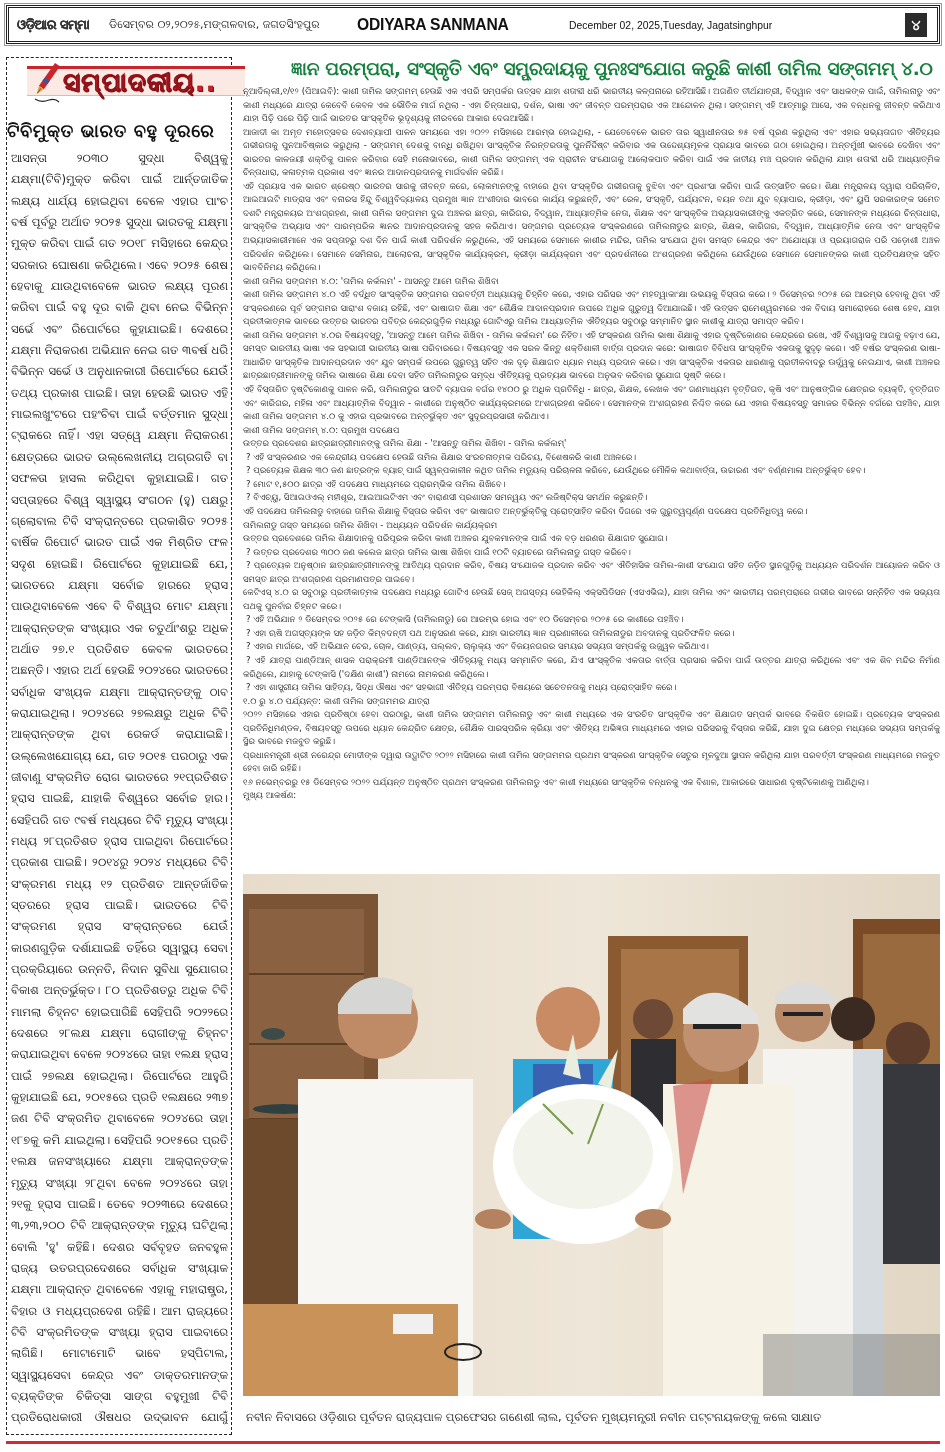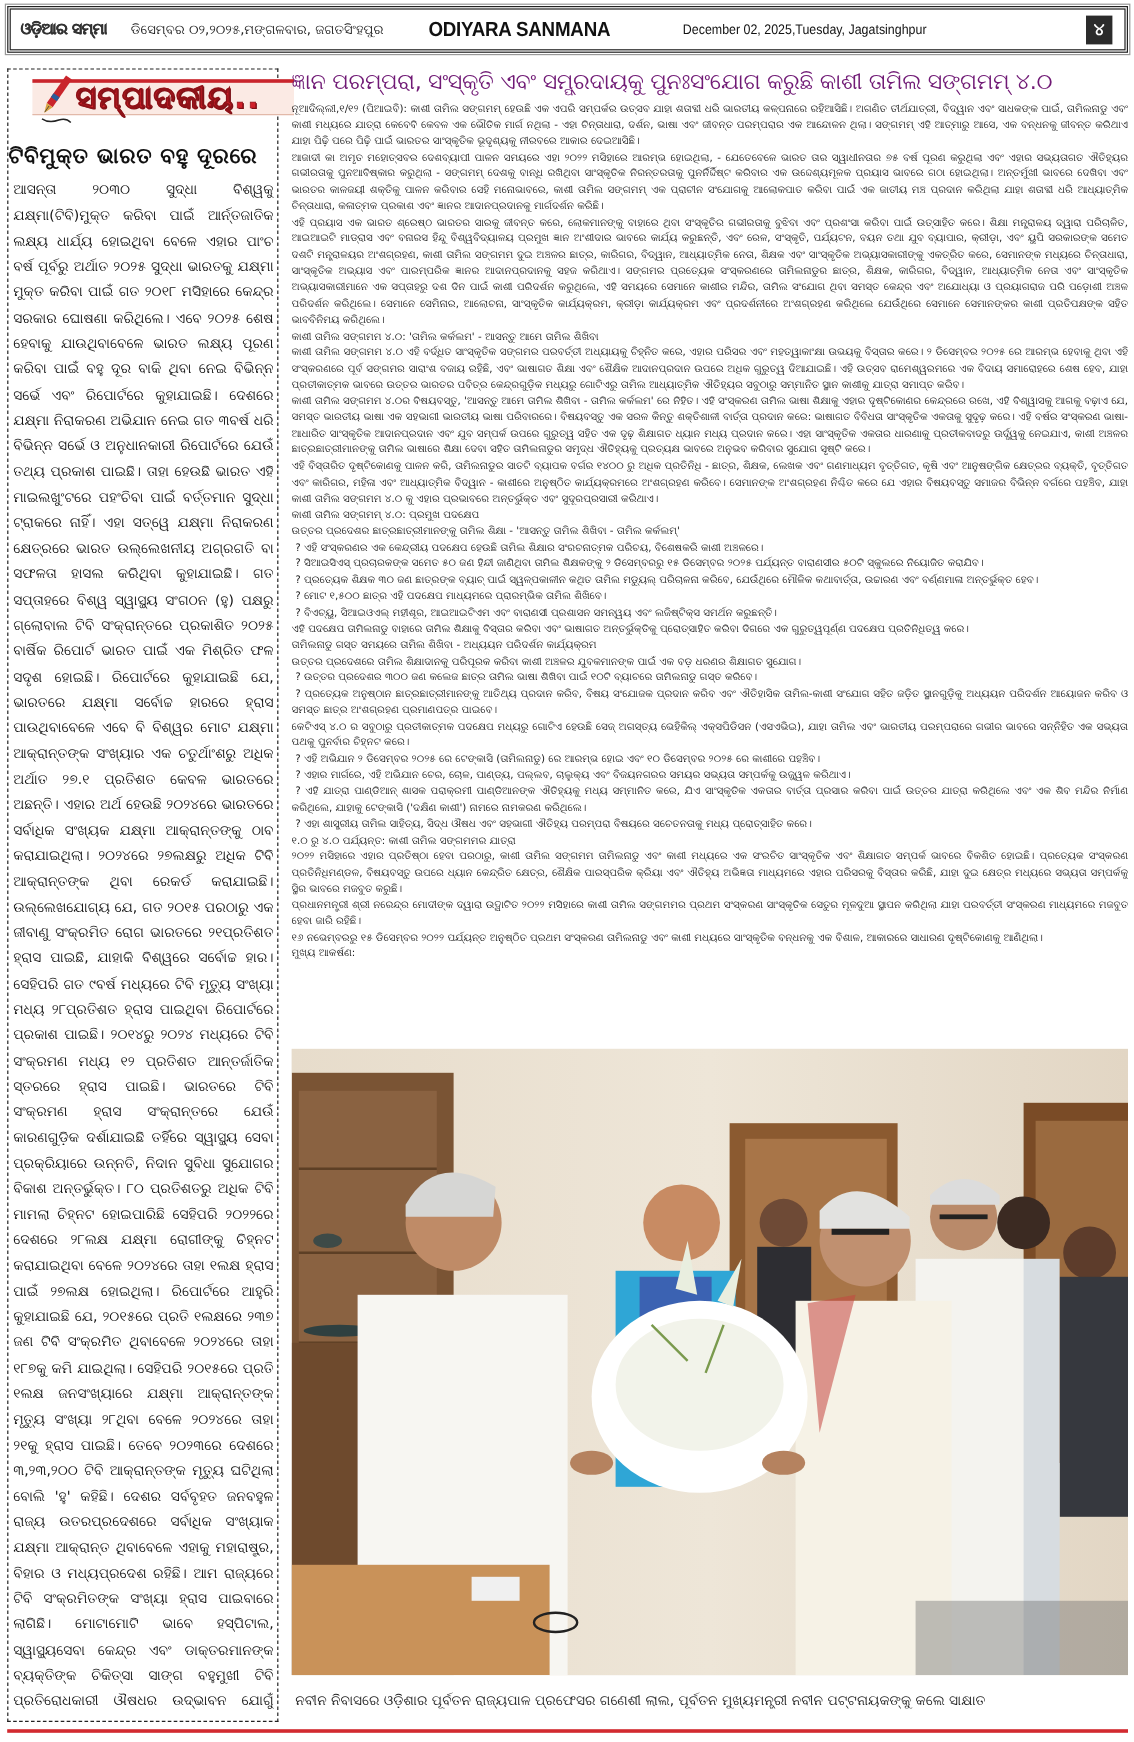--- a/index.html
+++ b/index.html
@@ -39,22 +39,22 @@
     font-size: 18px; font-weight: bold; color: #111; letter-spacing: 0.5px; white-space: nowrap;
   }
   .ed-body {
     position: absolute; left: 4px; top: 90px; width: 217px; height: 1282px; overflow: hidden;
     font-size: 11.6px; line-height: 21.35px; text-align: justify; color: #111;
   }
 
   
   .article { position: absolute; left: 243px; top: 55px; width: 697px; }
   .art-headline {
-    font-size: 18.5px; font-weight: normal; color: #701a75; white-space: nowrap; letter-spacing: -0.3px;
-    height: 30px; line-height: 28px; overflow: hidden;
+    font-size: 18.5px; font-weight: bold; color: #15803d; white-space: nowrap; letter-spacing: -0.3px;
+    height: 30px; line-height: 28px; overflow: hidden; margin-left: 48px;
   }
   .art-body {
     width: 697px; height: 812px; overflow: hidden;
     font-size: 8.6px; line-height: 13.55px; color: #222; text-align: justify;
   }
   .art-body p { margin: 0; }
   .art-body p.sub { }
   .art-body p.bullet::before { content: "?  "; padding-left: 3px; }
 
   .photo {
@@ -100,31 +100,31 @@
       <p class="p">ନୂଆଦିଲ୍ଲୀ,୧/୧୨ (ପିଆଇବି): କାଶୀ ତାମିଲ ସଙ୍ଗମମ୍ ହେଉଛି ଏକ ଏପରି ସମ୍ପର୍କର ଉତ୍ସବ ଯାହା ଶତାବ୍ଦୀ ଧରି ଭାରତୀୟ କଳ୍ପନାରେ ରହିଆସିଛି। ଅଗଣିତ ତୀର୍ଥଯାତ୍ରୀ, ବିଦ୍ୱାନ ଏବଂ ସାଧକଙ୍କ ପାଇଁ, ତାମିଲନାଡୁ ଏବଂ କାଶୀ ମଧ୍ୟରେ ଯାତ୍ରା କେବେବି କେବଳ ଏକ ଭୌତିକ ମାର୍ଗ ନଥିଲା - ଏହା ଚିନ୍ତାଧାରା, ଦର୍ଶନ, ଭାଷା ଏବଂ ଜୀବନ୍ତ ପରମ୍ପରାର ଏକ ଆନ୍ଦୋଳନ ଥିଲା। ସଙ୍ଗମମ୍ ଏହି ଆତ୍ମାରୁ ଆସେ, ଏକ ବନ୍ଧନକୁ ଜୀବନ୍ତ କରିଥାଏ ଯାହା ପିଢ଼ି ପରେ ପିଢ଼ି ପାଇଁ ଭାରତର ସାଂସ୍କୃତିକ ଭୂଦୃଶ୍ୟକୁ ନୀରବରେ ଆକାର ଦେଇଆସିଛି।</p>
       <p class="p">ଆଜାଦୀ କା ଅମୃତ ମହୋତ୍ସବର ଦେଶବ୍ୟାପୀ ପାଳନ ସମୟରେ ଏହା ୨୦୨୨ ମସିହାରେ ଆରମ୍ଭ ହୋଇଥିଲା, - ଯେତେବେଳେ ଭାରତ ତାର ସ୍ୱାଧୀନତାର ୭୫ ବର୍ଷ ପୂରଣ କରୁଥିଲା ଏବଂ ଏହାର ସଭ୍ୟତାଗତ ଐତିହ୍ୟର ଗଭୀରତାକୁ ପୁନଆବିଷ୍କାର କରୁଥିଲା - ସଙ୍ଗମମ୍ ଦେଶକୁ ବାନ୍ଧି ରଖିଥିବା ସାଂସ୍କୃତିକ ନିରନ୍ତରତାକୁ ପୁନର୍ନିର୍ଦ୍ଦିଷ୍ଟ କରିବାର ଏକ ଉଦ୍ଦେଶ୍ୟମୂଳକ ପ୍ରୟାସ ଭାବରେ ଗଠା ହୋଇଥିଲା। ଅନ୍ତର୍ମୁଖୀ ଭାବରେ ଦେଖିବା ଏବଂ ଭାରତର କାଳଜୟୀ ଶକ୍ତିକୁ ପାଳନ କରିବାର ସେହି ମନୋଭାବରେ, କାଶୀ ତାମିଲ ସଙ୍ଗମମ୍ ଏକ ପ୍ରାଚୀନ ସଂଯୋଗକୁ ଆଲୋକପାତ କରିବା ପାଇଁ ଏକ ଜାତୀୟ ମଞ୍ଚ ପ୍ରଦାନ କରିଥିଲା ଯାହା ଶତାବ୍ଦୀ ଧରି ଆଧ୍ୟାତ୍ମିକ ଚିନ୍ତାଧାରା, କଳାତ୍ମକ ପ୍ରକାଶ ଏବଂ ଜ୍ଞାନର ଆଦାନପ୍ରଦାନକୁ ମାର୍ଗଦର୍ଶନ କରିଛି।</p>
       <p class="p">ଏହି ପ୍ରୟାସ ଏକ ଭାରତ ଶ୍ରେଷ୍ଠ ଭାରତର ସାରକୁ ଜୀବନ୍ତ କରେ, ଲୋକମାନଙ୍କୁ ବାହାରେ ଥିବା ସଂସ୍କୃତିର ଗଭୀରତାକୁ ବୁଝିବା ଏବଂ ପ୍ରଶଂସା କରିବା ପାଇଁ ଉତ୍ସାହିତ କରେ। ଶିକ୍ଷା ମନ୍ତ୍ରାଳୟ ଦ୍ୱାରା ପରିଚାଳିତ, ଆଇଆଇଟି ମାଡ୍ରାସ ଏବଂ ବନାରସ ହିନ୍ଦୁ ବିଶ୍ୱବିଦ୍ୟାଳୟ ପ୍ରମୁଖ ଜ୍ଞାନ ଅଂଶୀଦାର ଭାବରେ କାର୍ଯ୍ୟ କରୁଛନ୍ତି, ଏବଂ ରେଳ, ସଂସ୍କୃତି, ପର୍ଯ୍ୟଟନ, ବୟନ ତଥା ଯୁବ ବ୍ୟାପାର, କ୍ରୀଡ଼ା, ଏବଂ ୟୁପି ସରକାରଙ୍କ ସମେତ ଦଶଟି ମନ୍ତ୍ରାଳୟର ଅଂଶଗ୍ରହଣ, କାଶୀ ତାମିଲ ସଙ୍ଗମମ ଦୁଇ ଅଞ୍ଚଳର ଛାତ୍ର, କାରିଗର, ବିଦ୍ୱାନ, ଆଧ୍ୟାତ୍ମିକ ନେତା, ଶିକ୍ଷକ ଏବଂ ସାଂସ୍କୃତିକ ଅଭ୍ୟାସକାରୀଙ୍କୁ ଏକତ୍ରିତ କରେ, ସେମାନଙ୍କ ମଧ୍ୟରେ ଚିନ୍ତାଧାରା, ସାଂସ୍କୃତିକ ଅଭ୍ୟାସ ଏବଂ ପାରମ୍ପରିକ ଜ୍ଞାନର ଆଦାନପ୍ରଦାନକୁ ସହଜ କରିଥାଏ। ସଙ୍ଗମର ପ୍ରତ୍ୟେକ ସଂସ୍କରଣରେ ତାମିଲନାଡୁର ଛାତ୍ର, ଶିକ୍ଷକ, କାରିଗର, ବିଦ୍ୱାନ, ଆଧ୍ୟାତ୍ମିକ ନେତା ଏବଂ ସାଂସ୍କୃତିକ ଅଭ୍ୟାସକାରୀମାନେ ଏକ ସପ୍ତାହରୁ ଦଶ ଦିନ ପାଇଁ କାଶୀ ପରିଦର୍ଶନ କରୁଥିଲେ, ଏହି ସମୟରେ ସେମାନେ କାଶୀର ମନ୍ଦିର, ତାମିଲ ସଂଯୋଗ ଥିବା ସମସ୍ତ କେନ୍ଦ୍ର ଏବଂ ଅଯୋଧ୍ୟା ଓ ପ୍ରୟାଗରାଜ ପରି ପଡ଼ୋଶୀ ଅଞ୍ଚଳ ପରିଦର୍ଶନ କରିଥିଲେ। ସେମାନେ ସେମିନାର, ଆଲୋଚନା, ସାଂସ୍କୃତିକ କାର୍ଯ୍ୟକ୍ରମ, କ୍ରୀଡ଼ା କାର୍ଯ୍ୟକ୍ରମ ଏବଂ ପ୍ରଦର୍ଶନୀରେ ଅଂଶଗ୍ରହଣ କରିଥିଲେ ଯେଉଁଥିରେ ସେମାନେ ସେମାନଙ୍କର କାଶୀ ପ୍ରତିପକ୍ଷଙ୍କ ସହିତ ଭାବବିନିମୟ କରିଥିଲେ।</p>
       <p class="sub">କାଶୀ ତାମିଲ ସଙ୍ଗମମ ୪.୦: 'ତାମିଲ କର୍କଲମ' - ଆସନ୍ତୁ ଆମେ ତାମିଲ ଶିଖିବା</p>
       <p class="p">କାଶୀ ତାମିଲ ସଙ୍ଗମମ ୪.୦ ଏହି ବର୍ଦ୍ଧିତ ସାଂସ୍କୃତିକ ସଙ୍ଗମର ପରବର୍ତ୍ତୀ ଅଧ୍ୟାୟକୁ ଚିହ୍ନିତ କରେ, ଏହାର ପରିସର ଏବଂ ମହତ୍ୱାକାଂକ୍ଷା ଉଭୟକୁ ବିସ୍ତାର କରେ। ୨ ଡିସେମ୍ବର ୨୦୨୫ ରେ ଆରମ୍ଭ ହେବାକୁ ଥିବା ଏହି ସଂସ୍କରଣରେ ପୂର୍ବ ସଙ୍ଗମର ସାରାଂଶ ବଜାୟ ରହିଛି, ଏବଂ ଭାଷାଗତ ଶିକ୍ଷା ଏବଂ ଶୈକ୍ଷିକ ଆଦାନପ୍ରଦାନ ଉପରେ ଅଧିକ ଗୁରୁତ୍ୱ ଦିଆଯାଇଛି। ଏହି ଉତ୍ସବ ରାମେଶ୍ୱରମରେ ଏକ ବିଦାୟ ସମାରୋହରେ ଶେଷ ହେବ, ଯାହା ପ୍ରତୀକାତ୍ମକ ଭାବରେ ଉତ୍ତର ଭାରତର ପବିତ୍ର କେନ୍ଦ୍ରଗୁଡ଼ିକ ମଧ୍ୟରୁ ଗୋଟିଏରୁ ତାମିଲ ଆଧ୍ୟାତ୍ମିକ ଐତିହ୍ୟର ସବୁଠାରୁ ସମ୍ମାନିତ ସ୍ଥାନ କାଶୀକୁ ଯାତ୍ରା ସମାପ୍ତ କରିବ।</p>
       <p class="p">କାଶୀ ତାମିଲ ସଙ୍ଗମମ ୪.୦ର ବିଷୟବସ୍ତୁ, 'ଆସନ୍ତୁ ଆମେ ତାମିଲ ଶିଖିବା - ତାମିଲ କର୍କଲମ' ରେ ନିହିତ। ଏହି ସଂସ୍କରଣ ତାମିଲ ଭାଷା ଶିକ୍ଷାକୁ ଏହାର ଦୃଷ୍ଟିକୋଣର କେନ୍ଦ୍ରରେ ରଖେ, ଏହି ବିଶ୍ୱାସକୁ ଆଗକୁ ବଢ଼ାଏ ଯେ, ସମସ୍ତ ଭାରତୀୟ ଭାଷା ଏକ ସହଭାଗୀ ଭାରତୀୟ ଭାଷା ପରିବାରରେ। ବିଷୟବସ୍ତୁ ଏକ ସରଳ କିନ୍ତୁ ଶକ୍ତିଶାଳୀ ବାର୍ତ୍ତା ପ୍ରଦାନ କରେ: ଭାଷାଗତ ବିବିଧତା ସାଂସ୍କୃତିକ ଏକତାକୁ ସୁଦୃଢ଼ କରେ। ଏହି ବର୍ଷର ସଂସ୍କରଣ ଭାଷା-ଆଧାରିତ ସାଂସ୍କୃତିକ ଆଦାନପ୍ରଦାନ ଏବଂ ଯୁବ ସମ୍ପର୍କ ଉପରେ ଗୁରୁତ୍ୱ ସହିତ ଏକ ଦୃଢ଼ ଶିକ୍ଷାଗତ ଧ୍ୟାନ ମଧ୍ୟ ପ୍ରଦାନ କରେ। ଏହା ସାଂସ୍କୃତିକ ଏକତାର ଧାରଣାକୁ ପ୍ରତୀକବାଦରୁ ଊର୍ଦ୍ଧ୍ୱକୁ ନେଇଯାଏ, କାଶୀ ଅଞ୍ଚଳର ଛାତ୍ରଛାତ୍ରୀମାନଙ୍କୁ ତାମିଲ ଭାଷାରେ ଶିକ୍ଷା ଦେବା ସହିତ ତାମିଲନାଡୁର ସମୃଦ୍ଧ ଐତିହ୍ୟକୁ ପ୍ରତ୍ୟକ୍ଷ ଭାବରେ ଅନୁଭବ କରିବାର ସୁଯୋଗ ସୃଷ୍ଟି କରେ।</p>
       <p class="p">ଏହି ବିସ୍ତାରିତ ଦୃଷ୍ଟିକୋଣକୁ ପାଳନ କରି, ତାମିଲନାଡୁର ସାତଟି ବ୍ୟାପକ ବର୍ଗର ୧୪୦୦ ରୁ ଅଧିକ ପ୍ରତିନିଧି - ଛାତ୍ର, ଶିକ୍ଷକ, ଲେଖକ ଏବଂ ଗଣମାଧ୍ୟମ ବୃତ୍ତିଗତ, କୃଷି ଏବଂ ଆନୁଷଙ୍ଗିକ କ୍ଷେତ୍ରର ବ୍ୟକ୍ତି, ବୃତ୍ତିଗତ ଏବଂ କାରିଗର, ମହିଳା ଏବଂ ଆଧ୍ୟାତ୍ମିକ ବିଦ୍ୱାନ - କାଶୀରେ ଅନୁଷ୍ଠିତ କାର୍ଯ୍ୟକ୍ରମରେ ଅଂଶଗ୍ରହଣ କରିବେ। ସେମାନଙ୍କ ଅଂଶଗ୍ରହଣ ନିଶ୍ଚିତ କରେ ଯେ ଏହାର ବିଷୟବସ୍ତୁ ସମାଜର ବିଭିନ୍ନ ବର୍ଗରେ ପହଞ୍ଚିବ, ଯାହା କାଶୀ ତାମିଲ ସଙ୍ଗମମ ୪.୦ କୁ ଏହାର ପ୍ରଭାବରେ ଅନ୍ତର୍ଭୁକ୍ତ ଏବଂ ସୁଦୂରପ୍ରସାରୀ କରିଥାଏ।</p>
       <p class="sub">କାଶୀ ତାମିଲ ସଙ୍ଗମମ୍ ୪.୦: ପ୍ରମୁଖ ପଦକ୍ଷେପ</p>
       <p class="sub">ଉତ୍ତର ପ୍ରଦେଶର ଛାତ୍ରଛାତ୍ରୀମାନଙ୍କୁ ତାମିଲ ଶିକ୍ଷା - 'ଆସନ୍ତୁ ତାମିଲ ଶିଖିବା - ତାମିଲ କର୍କଲମ୍'</p>
       <p class="bullet">ଏହି ସଂସ୍କରଣର ଏକ କେନ୍ଦ୍ରୀୟ ପଦକ୍ଷେପ ହେଉଛି ତାମିଲ ଶିକ୍ଷାର ସଂରଚନାତ୍ମକ ପରିଚୟ, ବିଶେଷକରି କାଶୀ ଅଞ୍ଚଳରେ।</p>
-      <p class="bullet">ସିଆଇସିଏସ୍ ପ୍ରଚାରକଙ୍କ ସମେତ ୫୦ ଜଣ ହିନ୍ଦୀ ଜାଣିଥିବା ତାମିଲ ଶିକ୍ଷକଙ୍କୁ ୨ ଡିସେମ୍ବରରୁ ୧୫ ଡିସେମ୍ବର ୨୦୨୫ ପର୍ଯ୍ୟନ୍ତ ବାରାଣସୀର ୫୦ଟି ସ୍କୁଲରେ ନିୟୋଜିତ କରାଯିବ।</p>
       <p class="bullet">ପ୍ରତ୍ୟେକ ଶିକ୍ଷକ ୩୦ ଜଣ ଛାତ୍ରଙ୍କ ବ୍ୟାଚ୍ ପାଇଁ ସ୍ୱଳ୍ପକାଳୀନ କଥିତ ତାମିଲ ମଡ୍ୟୁଲ୍ ପରିଚାଳନା କରିବେ, ଯେଉଁଥିରେ ମୌଳିକ କଥାବାର୍ତ୍ତା, ଉଚ୍ଚାରଣ ଏବଂ ବର୍ଣ୍ଣମାଳା ଅନ୍ତର୍ଭୁକ୍ତ ହେବ।</p>
       <p class="bullet">ମୋଟ ୧,୫୦୦ ଛାତ୍ର ଏହି ପଦକ୍ଷେପ ମାଧ୍ୟମରେ ପ୍ରାରମ୍ଭିକ ତାମିଲ ଶିଖିବେ।</p>
       <p class="bullet">ବିଏଚ୍‌ୟୁ, ସିଆଇଓଏଲ୍ ମହୀଶୂର, ଆଇଆଇଟିଏମ ଏବଂ ବାରାଣସୀ ପ୍ରଶାସନ ସମନ୍ୱୟ ଏବଂ ଲଜିଷ୍ଟିକ୍ସ ସମର୍ଥନ କରୁଛନ୍ତି।</p>
       <p class="p">ଏହି ପଦକ୍ଷେପ ତାମିଲନାଡୁ ବାହାରେ ତାମିଲ ଶିକ୍ଷାକୁ ବିସ୍ତାର କରିବା ଏବଂ ଭାଷାଗତ ଅନ୍ତର୍ଭୁକ୍ତିକୁ ପ୍ରୋତ୍ସାହିତ କରିବା ଦିଗରେ ଏକ ଗୁରୁତ୍ୱପୂର୍ଣ୍ଣ ପଦକ୍ଷେପ ପ୍ରତିନିଧିତ୍ୱ କରେ।</p>
       <p class="sub">ତାମିଲନାଡୁ ଗସ୍ତ ସମୟରେ ତାମିଲ ଶିଖିବା - ଅଧ୍ୟୟନ ପରିଦର୍ଶନ କାର୍ଯ୍ୟକ୍ରମ</p>
       <p class="p">ଉତ୍ତର ପ୍ରଦେଶରେ ତାମିଲ ଶିକ୍ଷାଦାନକୁ ପରିପୂରକ କରିବା କାଶୀ ଅଞ୍ଚଳର ଯୁବକମାନଙ୍କ ପାଇଁ ଏକ ବଡ଼ ଧରଣର ଶିକ୍ଷାଗତ ସୁଯୋଗ।</p>
       <p class="bullet">ଉତ୍ତର ପ୍ରଦେଶର ୩୦୦ ଜଣ କଲେଜ ଛାତ୍ର ତାମିଲ ଭାଷା ଶିଖିବା ପାଇଁ ୧୦ଟି ବ୍ୟାଚରେ ତାମିଲନାଡୁ ଗସ୍ତ କରିବେ।</p>
       <p class="bullet">ପ୍ରତ୍ୟେକ ଅନୁଷ୍ଠାନ ଛାତ୍ରଛାତ୍ରୀମାନଙ୍କୁ ଆତିଥ୍ୟ ପ୍ରଦାନ କରିବ, ବିଷୟ ସଂଯୋଜକ ପ୍ରଦାନ କରିବ ଏବଂ ଐତିହାସିକ ତାମିଲ-କାଶୀ ସଂଯୋଗ ସହିତ ଜଡ଼ିତ ସ୍ଥାନଗୁଡ଼ିକୁ ଅଧ୍ୟୟନ ପରିଦର୍ଶନ ଆୟୋଜନ କରିବ ଓ ସମସ୍ତ ଛାତ୍ର ଅଂଶଗ୍ରହଣ ପ୍ରମାଣପତ୍ର ପାଇବେ।</p>
       <p class="p">କେଟିଏସ୍ ୪.୦ ର ସବୁଠାରୁ ପ୍ରତୀକାତ୍ମକ ପଦକ୍ଷେପ ମଧ୍ୟରୁ ଗୋଟିଏ ହେଉଛି ସେଜ୍ ଅଗସ୍ତ୍ୟ ଭେହିକିଲ୍ ଏକ୍ସପିଡିସନ (ଏସଏଭିଇ), ଯାହା ତାମିଲ ଏବଂ ଭାରତୀୟ ପରମ୍ପରାରେ ଗଭୀର ଭାବରେ ସନ୍ନିହିତ ଏକ ସଭ୍ୟତା ପଥକୁ ପୁନର୍ବାର ଚିହ୍ନଟ କରେ।</p>
       <p class="bullet">ଏହି ଅଭିଯାନ ୨ ଡିସେମ୍ବର ୨୦୨୫ ରେ ଟେଙ୍କାସି (ତାମିଲନାଡୁ) ରେ ଆରମ୍ଭ ହୋଇ ଏବଂ ୧୦ ଡିସେମ୍ବର ୨୦୨୫ ରେ କାଶୀରେ ପହଞ୍ଚିବ।</p>
+      <p class="bullet">ଏହା ଋଷି ଅଗସ୍ତ୍ୟଙ୍କ ସହ ଜଡ଼ିତ କିମ୍ବଦନ୍ତୀ ପଥ ଅନୁସରଣ କରେ, ଯାହା ଭାରତୀୟ ଜ୍ଞାନ ପ୍ରଣାଳୀରେ ତାମିଲନାଡୁର ଅବଦାନକୁ ପ୍ରତିଫଳିତ କରେ।</p>
       <p class="bullet">ଏହାର ମାର୍ଗରେ, ଏହି ଅଭିଯାନ ଚେର, ଚୋଳ, ପାଣ୍ଡ୍ୟ, ପଲ୍ଲବ, ଚାଲୁକ୍ୟ ଏବଂ ବିଜୟନଗରର ସମୟର ସଭ୍ୟତା ସମ୍ପର୍କକୁ ଉଜ୍ଜ୍ୱଳ କରିଥାଏ।</p>
       <p class="bullet">ଏହି ଯାତ୍ରା ପାଣ୍ଡିଆନ୍ ଶାସକ ପରାକ୍ରମୀ ପାଣ୍ଡିଆନଙ୍କ ଐତିହ୍ୟକୁ ମଧ୍ୟ ସମ୍ମାନିତ କରେ, ଯିଏ ସାଂସ୍କୃତିକ ଏକତାର ବାର୍ତ୍ତା ପ୍ରସାର କରିବା ପାଇଁ ଉତ୍ତର ଯାତ୍ରା କରିଥିଲେ ଏବଂ ଏକ ଶିବ ମନ୍ଦିର ନିର୍ମାଣ କରିଥିଲେ, ଯାହାକୁ ଟେଙ୍କାସି ('ଦକ୍ଷିଣ କାଶୀ') ନାମରେ ନାମକରଣ କରିଥିଲେ।</p>
       <p class="bullet">ଏହା ଶାସ୍ତ୍ରୀୟ ତାମିଲ ସାହିତ୍ୟ, ସିଦ୍ଧ ଔଷଧ ଏବଂ ସହଭାଗୀ ଐତିହ୍ୟ ପରମ୍ପରା ବିଷୟରେ ସଚେତନତାକୁ ମଧ୍ୟ ପ୍ରୋତ୍ସାହିତ କରେ।</p>
       <p class="sub">୧.୦ ରୁ ୪.୦ ପର୍ଯ୍ୟନ୍ତ: କାଶୀ ତାମିଲ ସଙ୍ଗମମର ଯାତ୍ରା</p>
       <p class="p">୨୦୨୨ ମସିହାରେ ଏହାର ପ୍ରତିଷ୍ଠା ହେବା ପରଠାରୁ, କାଶୀ ତାମିଲ ସଙ୍ଗମମ ତାମିଲନାଡୁ ଏବଂ କାଶୀ ମଧ୍ୟରେ ଏକ ସଂରଚିତ ସାଂସ୍କୃତିକ ଏବଂ ଶିକ୍ଷାଗତ ସମ୍ପର୍କ ଭାବରେ ବିକଶିତ ହୋଇଛି। ପ୍ରତ୍ୟେକ ସଂସ୍କରଣ ପ୍ରତିନିଧିମଣ୍ଡଳ, ବିଷୟବସ୍ତୁ ଉପରେ ଧ୍ୟାନ କେନ୍ଦ୍ରିତ କ୍ଷେତ୍ର, ଶୈକ୍ଷିକ ପାରସ୍ପରିକ କ୍ରିୟା ଏବଂ ଐତିହ୍ୟ ଅଭିଜ୍ଞତା ମାଧ୍ୟମରେ ଏହାର ପରିସରକୁ ବିସ୍ତାର କରିଛି, ଯାହା ଦୁଇ କ୍ଷେତ୍ର ମଧ୍ୟରେ ସଭ୍ୟତା ସମ୍ପର୍କକୁ ସ୍ଥିର ଭାବରେ ମଜବୁତ କରୁଛି।</p>
       <p class="p">ପ୍ରଧାନମନ୍ତ୍ରୀ ଶ୍ରୀ ନରେନ୍ଦ୍ର ମୋଦୀଙ୍କ ଦ୍ୱାରା ଉଦ୍ଘାଟିତ ୨୦୨୨ ମସିହାରେ କାଶୀ ତାମିଲ ସଙ୍ଗମମର ପ୍ରଥମ ସଂସ୍କରଣ ସାଂସ୍କୃତିକ ସେତୁର ମୂଳଦୁଆ ସ୍ଥାପନ କରିଥିଲା ଯାହା ପରବର୍ତ୍ତୀ ସଂସ୍କରଣ ମାଧ୍ୟମରେ ମଜବୁତ ହେବା ଜାରି ରହିଛି।</p>
       <p class="p">୧୬ ନଭେମ୍ବରରୁ ୧୫ ଡିସେମ୍ବର ୨୦୨୨ ପର୍ଯ୍ୟନ୍ତ ଅନୁଷ୍ଠିତ ପ୍ରଥମ ସଂସ୍କରଣ ତାମିଲନାଡୁ ଏବଂ କାଶୀ ମଧ୍ୟରେ ସାଂସ୍କୃତିକ ବନ୍ଧନକୁ ଏକ ବିଶାଳ, ଆକାରରେ ସାଧାରଣ ଦୃଷ୍ଟିକୋଣକୁ ଆଣିଥିଲା।</p>
       <p class="sub">ମୁଖ୍ୟ ଆକର୍ଷଣ:</p>
     </div>
 </article>

